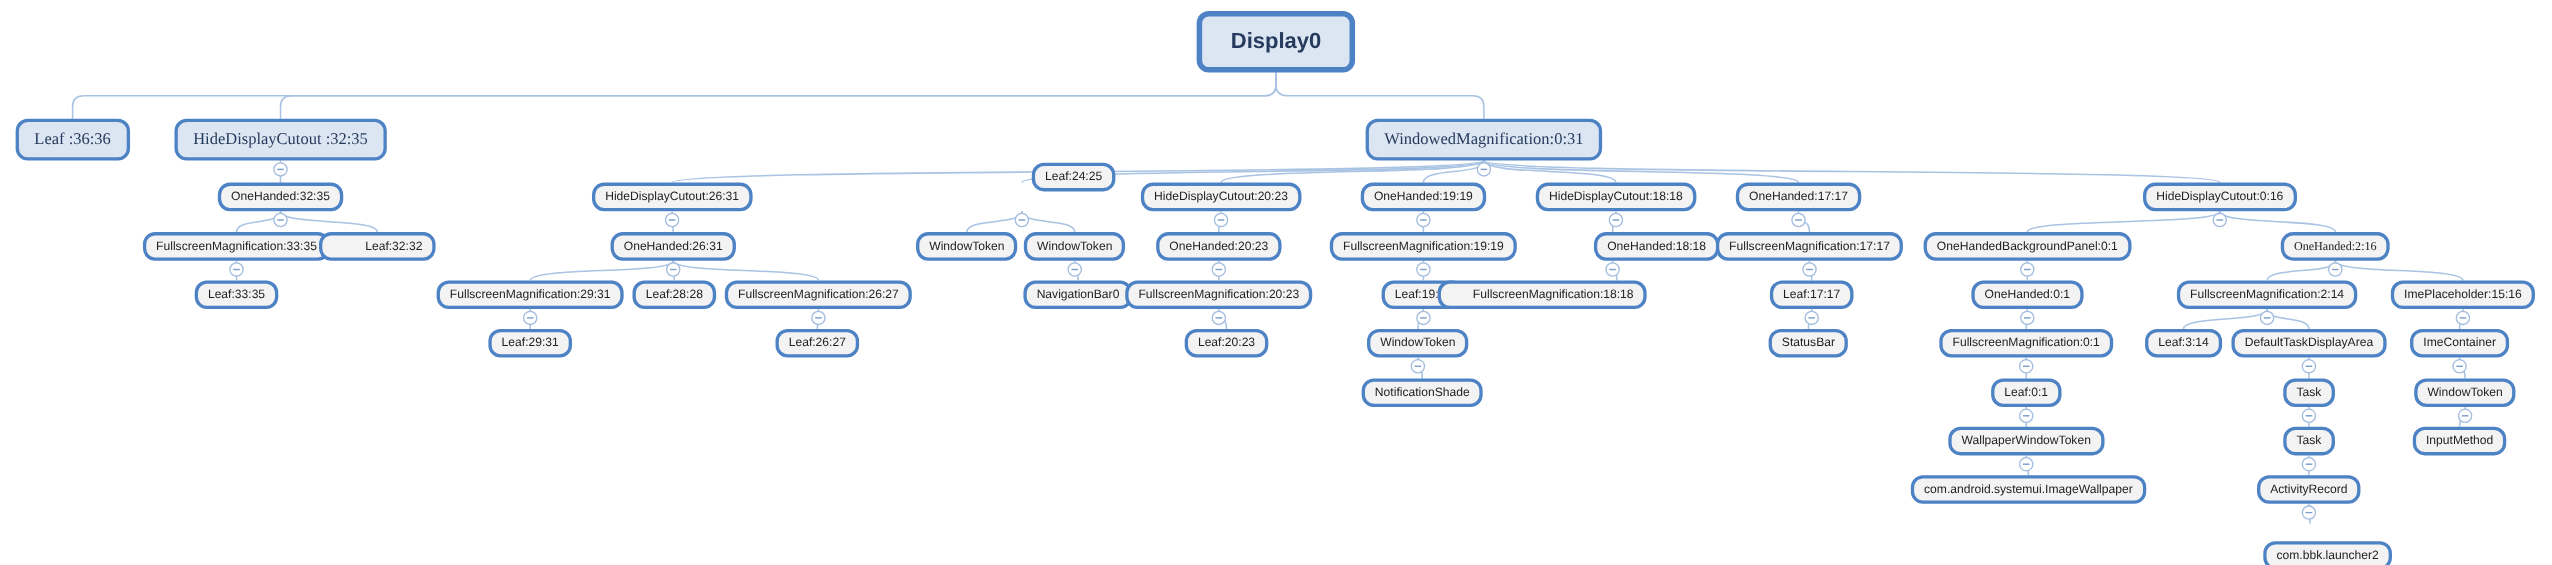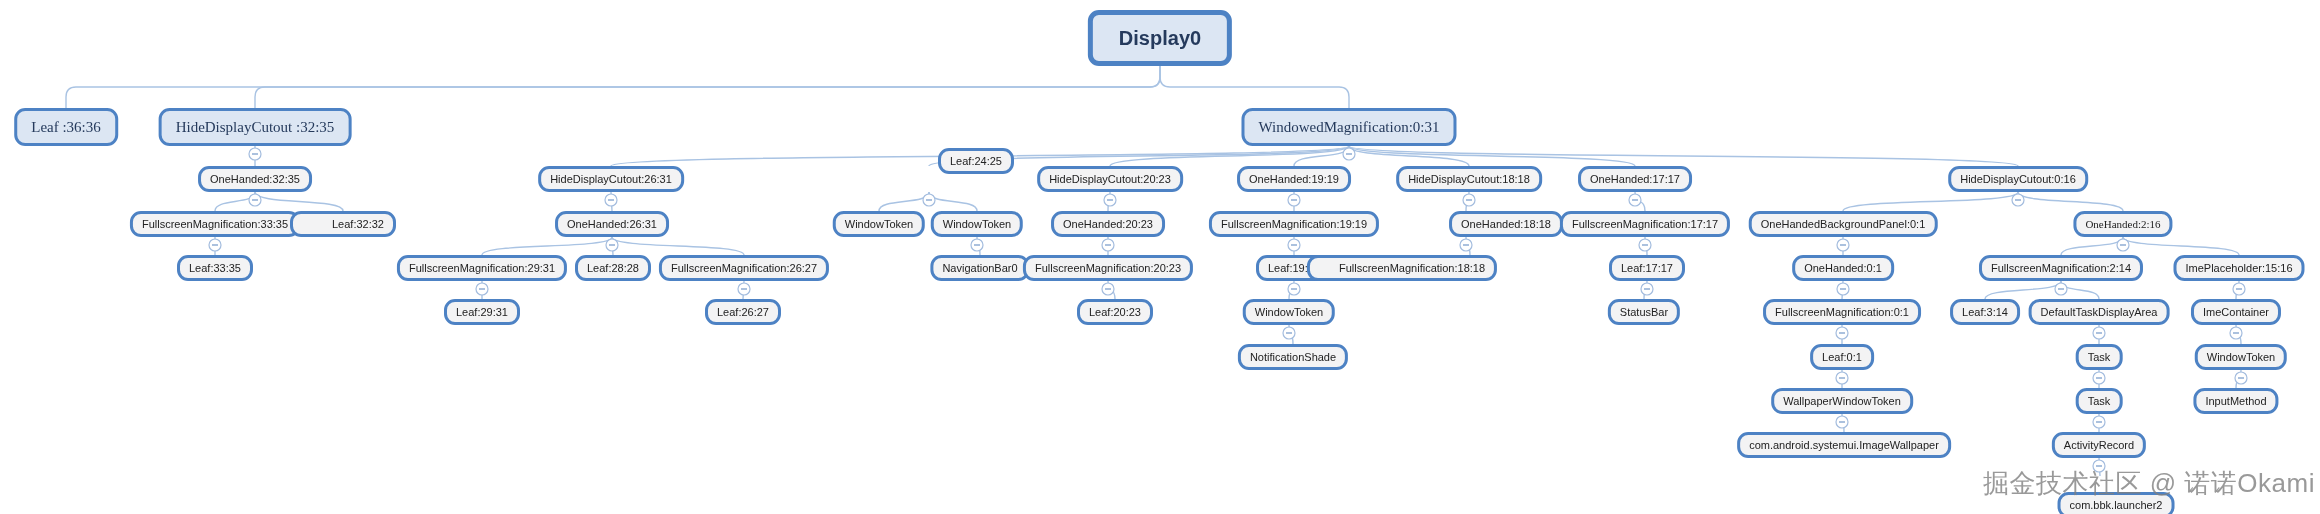--- a/index.html
+++ b/index.html
@@ -293,14 +293,13 @@
       <div class="node s" style="left: 2099px; top: 299px;">DefaultTaskDisplayArea</div>
       <div class="node s" style="left: 2099px; top: 344px;">Task</div>
       <div class="node s" style="left: 2099px; top: 388px;">Task</div>
       <div class="node s" style="left: 2099px; top: 432px;">ActivityRecord</div>
       <div class="node s" style="left: 2100px; top: 492px; margin-left: 16px;">com.bbk.launcher2</div>
       <div class="node s" style="left: 2239px; top: 255px;">ImePlaceholder:15:16</div>
       <div class="node s" style="left: 2236px; top: 299px;">ImeContainer</div>
       <div class="node s" style="left: 2241px; top: 344px;">WindowToken</div>
       <div class="node s" style="left: 2236px; top: 388px;">InputMethod</div>
     </div>
-  <div id="watermark">掘金技术社区 @ 诺诺Okami</div>
 </div>
 
 </body></html>

